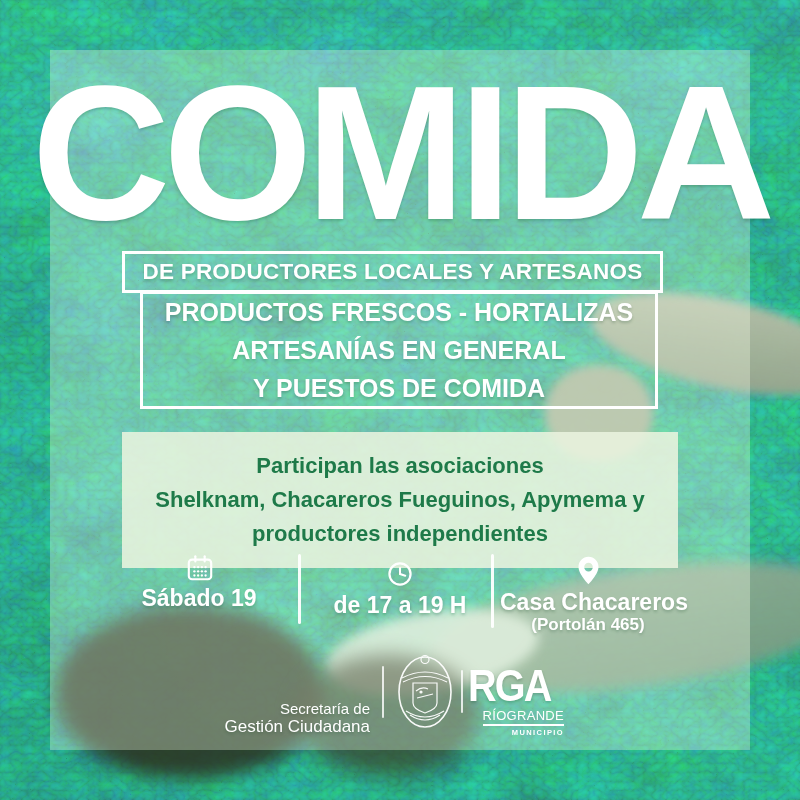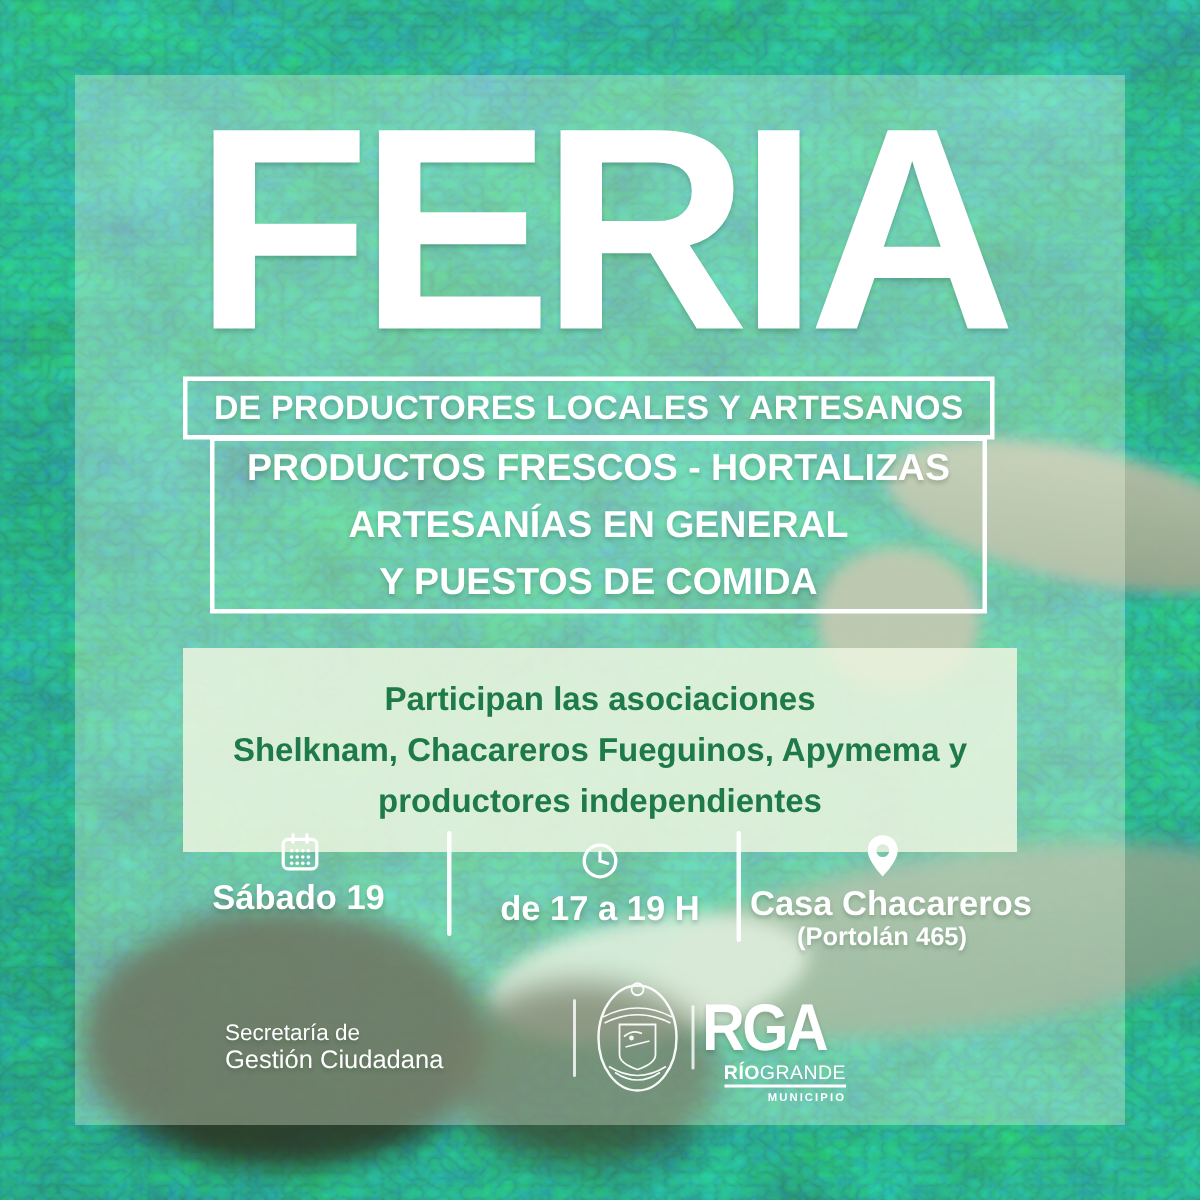--- a/index.html
+++ b/index.html
@@ -56,28 +56,28 @@
   }
   .band{
     left:122px;top:432px;width:556px;height:136px;background:rgba(234,243,223,.87);
     display:flex;flex-direction:column;align-items:center;justify-content:center;
     color:#1e7a49;font-weight:bold;font-size:22px;line-height:34px;white-space:nowrap;
   }
   .vdiv{background:rgba(255,255,255,.95);border-radius:2px;}
   .info-label{font-weight:bold;font-size:23px;text-align:center;white-space:nowrap;}
   .info-sub{font-weight:bold;font-size:17px;text-align:center;white-space:nowrap;}
   .icon-box svg{display:block;width:100%;height:100%;}
-  .dept{left:150px;top:680px;width:220px;line-height:18px;}
+  .dept{left:150px;top:700px;width:220px;text-align:right;line-height:18px;}
   .dept-l1{font-size:15px;font-weight:normal;}
   .dept-l2{font-size:17px;font-weight:normal;}
   .rga{left:468px;top:666px;width:96px;}
   .rga-acronym{font-size:44px;font-weight:bold;letter-spacing:-2px;line-height:40px;transform:scaleX(.9);transform-origin:left top;white-space:nowrap;}
   .rga-right{text-align:right;margin-top:0;}
   .rga-city{display:inline-block;font-size:13px;letter-spacing:.3px;border-bottom:2px solid #fff;padding-bottom:1px;white-space:nowrap;}
-  .rga-city .light{font-weight:bold;}
+  .rga-city .light{font-weight:normal;}
   .rga-city .bold{font-weight:normal;}
   .rga-sub{font-size:7.5px;font-weight:bold;letter-spacing:1.4px;margin-top:2px;}
 </style>
 </head>
 <body>
 
 <div class="poster">
 
   <div class="photo-base"></div>
 
@@ -100,21 +100,21 @@
   <div class="blob fist-right"></div>
   <div class="blob arm-bottom"></div>
   <div class="blob hand-pale"></div>
   <div class="blob soil-1"></div>
   <div class="blob soil-2"></div>
 
   <div class="inner-frame"></div>
 
   <div class="content">
 
-    <div class="abs title shadowed">FERIA</div>
+    <div class="abs title shadowed">COMIDA</div>
 
     <div class="abs box2 shadowed">
       <span>PRODUCTOS FRESCOS - HORTALIZAS</span>
       <span>ARTESANÍAS EN GENERAL</span>
       <span>Y PUESTOS DE COMIDA</span>
     </div>
 
     <div class="abs box1 shadowed">
       <span>DE PRODUCTORES LOCALES Y ARTESANOS</span>
     </div>

